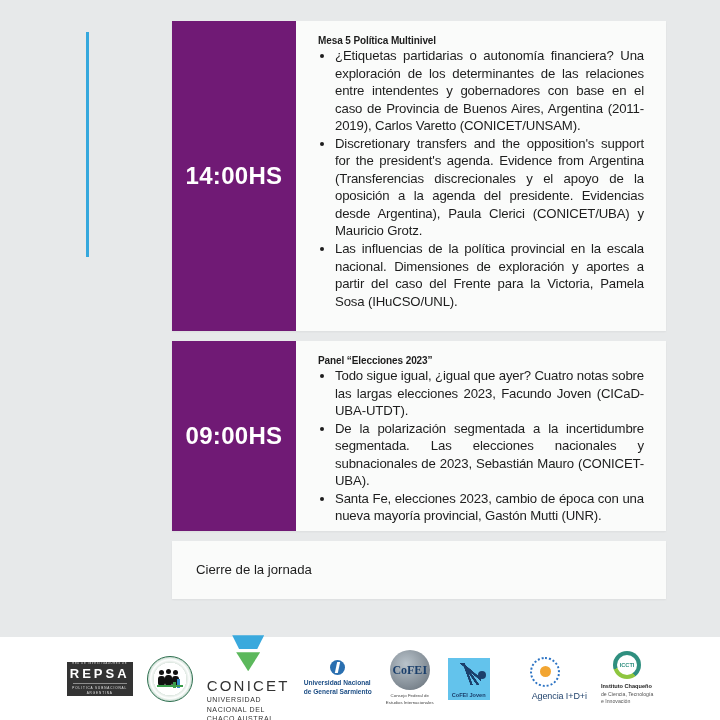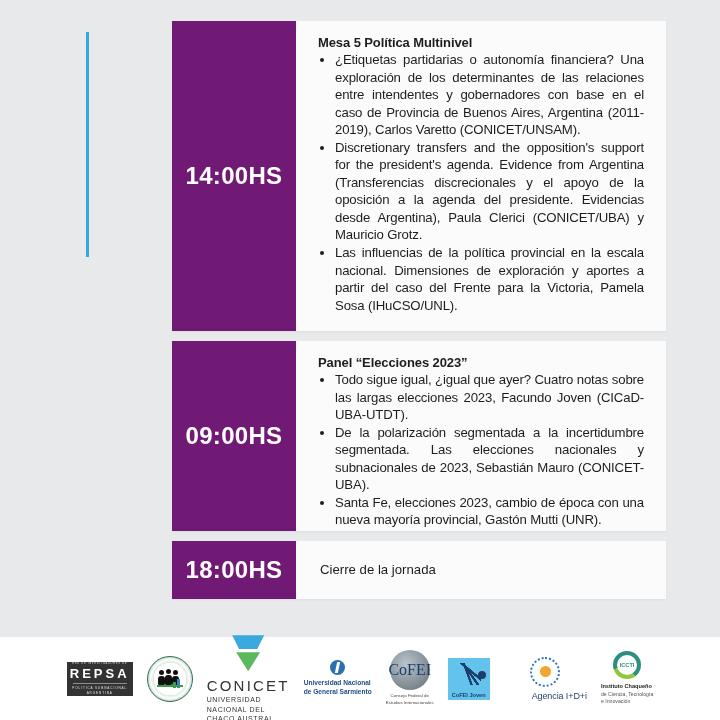--- a/index.html
+++ b/index.html
@@ -41,21 +41,21 @@
     justify-content:center;
     text-align:center;
   }
   .detail-cell{
     flex:1 1 auto;
     padding:14px 22px 14px 22px;
     color:#1d1d1d;
   }
   .detail-heading{
     font-weight:bold;
-    font-size:13px;
+    font-size:10px;
     margin:0 0 1px 0;
     letter-spacing:-0.1px;
   }
   ul.bullets{
     margin:0;
     padding-left:17px;
     list-style:disc;
   }
   ul.bullets li{
     font-size:13.2px;
@@ -148,21 +148,21 @@
     content:"";position:absolute;left:6px;top:2px;width:3px;height:11px;background:#fff;
     transform:skewX(-12deg);
   }
   .ungs-txt{font-size:6.6px;font-weight:bold;color:#1e4f86;line-height:1.35;}
   
   .cofei{text-align:center;}
   .cofei-seal{
     width:40px;height:40px;border-radius:50%;
     background:radial-gradient(circle at 40% 35%,#b9c3cb,#7d8790 70%,#5e666d);
     display:flex;align-items:center;justify-content:center;
-    color:#1b3f6b;font-size:16px;font-weight:normal;font-family:"Liberation Serif",serif;
+    color:#1b3f6b;font-size:12px;font-weight:bold;font-family:"Liberation Serif",serif;
   }
   .cofei-sub{font-size:4.4px;color:#444;line-height:1.5;margin-top:3px;}
   
   .joven{
     width:42px;height:42px;background:#63c3ec;position:relative;
     display:flex;align-items:flex-end;justify-content:center;
   }
   .joven-swirl{
     position:absolute;left:7px;top:5px;width:26px;height:22px;
     background:
@@ -226,21 +226,20 @@
       <div class="detail-heading">Panel “Elecciones 2023”</div>
       <ul class="bullets">
         <li>Todo sigue igual, ¿igual que ayer? Cuatro notas sobre las largas elecciones 2023, Facundo Joven (CICaD-UBA-UTDT).</li>
         <li>De la polarización segmentada a la incertidumbre segmentada. Las elecciones nacionales y subnacionales de 2023, Sebastián Mauro (CONICET-UBA).</li>
         <li>Santa Fe, elecciones 2023, cambio de época con una nueva mayoría provincial, Gastón Mutti (UNR).</li>
       </ul>
     </div>
   </div>
 
   <div class="agenda-row" id="row-3">
-    <div class="time-cell">18:00HS</div>
     <div class="detail-cell">
       <div class="plain-text">Cierre de la jornada</div>
     </div>
   </div>
 
 </div>
 
 <div id="footer">
 
   <div class="logo">

